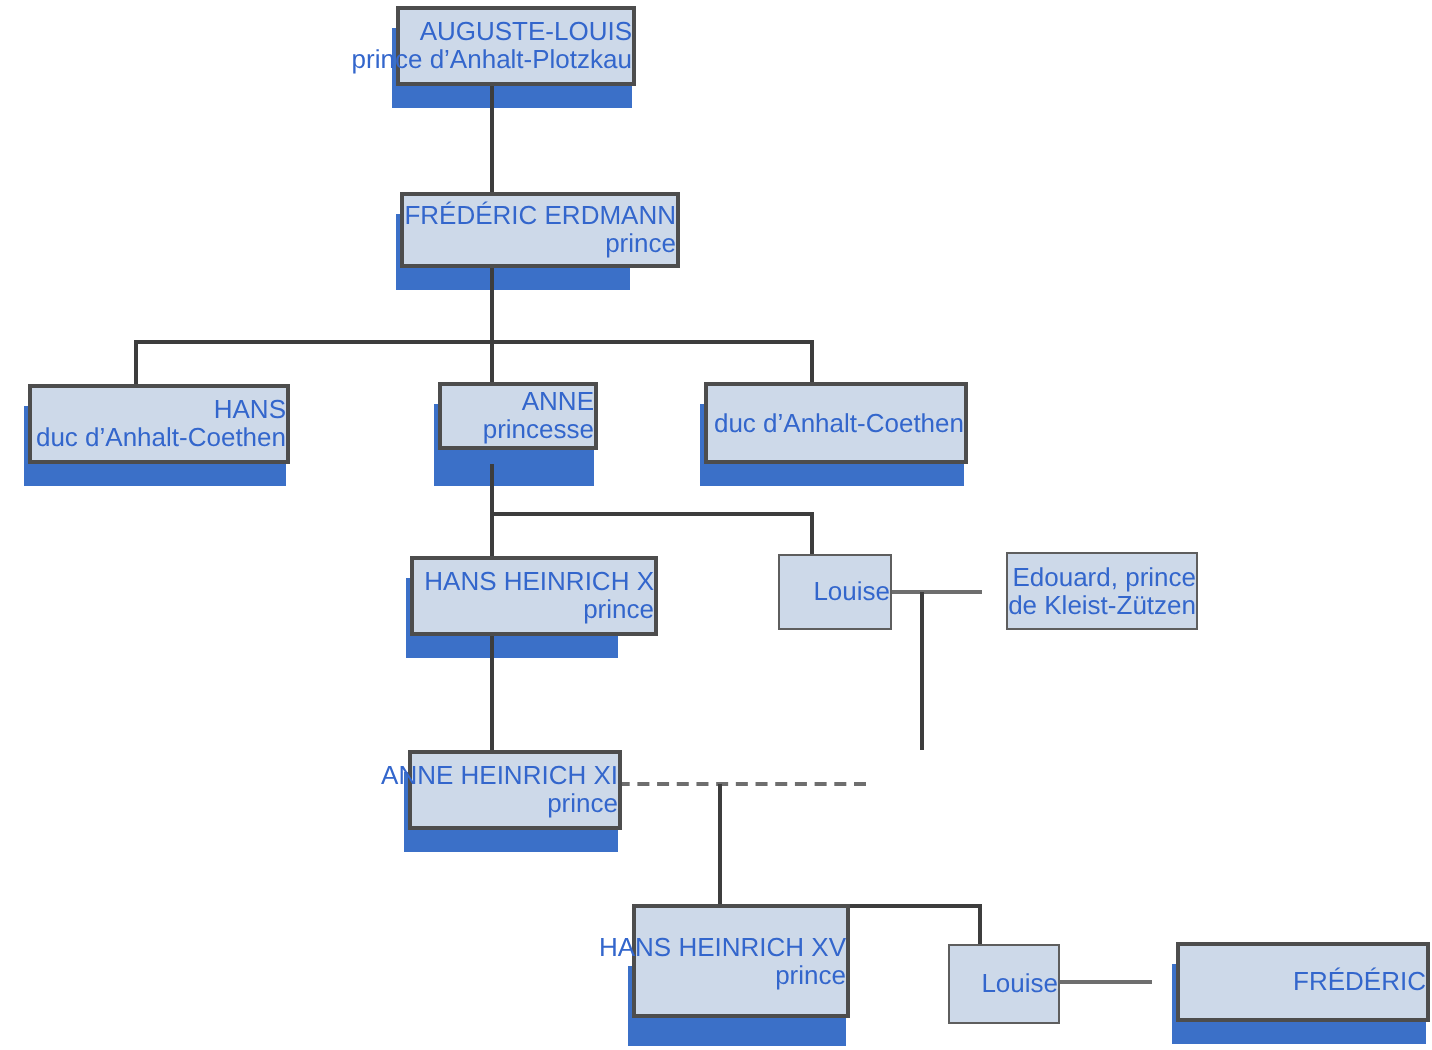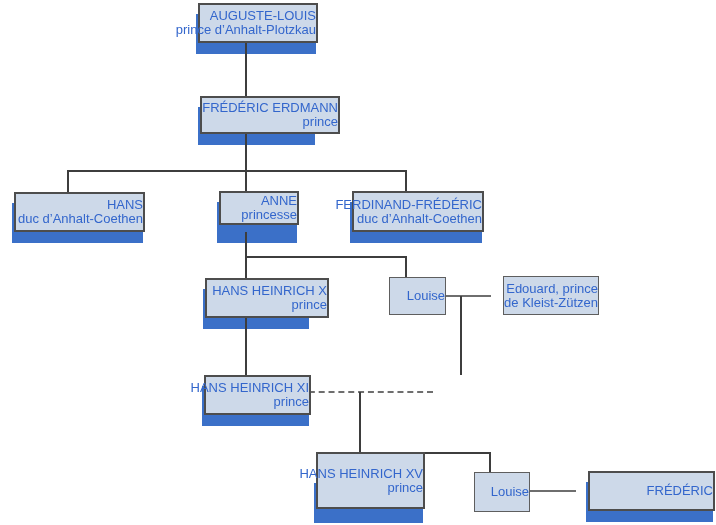--- a/index.html
+++ b/index.html
@@ -89,40 +89,39 @@
       <span>HANS</span>
       <span>duc d’Anhalt-Coethen</span>
     </div>
 
     <div class="node shadowed" style="left:207px;top:191px;width:80px;height:34px">
       <span>ANNE</span>
       <span>princesse</span>
     </div>
 
     <div class="node shadowed" style="left:340px;top:191px;width:132px;height:41px">
-      <span>FERDINAND-FRÉDÉRIC</span>
       <span>duc d’Anhalt-Coethen</span>
     </div>
 
     <div class="node shadowed" style="left:193px;top:278px;width:124px;height:40px">
       <span>HANS HEINRICH X</span>
       <span>prince</span>
     </div>
 
     <div class="node spouse" style="left:377px;top:277px;width:57px;height:38px">
       <span>Louise</span>
     </div>
 
     <div class="node spouse" style="left:491px;top:276px;width:96px;height:39px">
       <span>Edouard, prince</span>
       <span>de Kleist-Zützen</span>
     </div>
 
     <div class="node shadowed" style="left:192px;top:375px;width:107px;height:40px">
-      <span>HANS HEINRICH XI</span>
+      <span>ANNE HEINRICH XI</span>
       <span>prince</span>
     </div>
 
 
     <div class="node shadowed" style="left:304px;top:452px;width:109px;height:57px">
       <span>HANS HEINRICH XV</span>
       <span>prince</span>
     </div>
 
     <div class="node spouse" style="left:462px;top:472px;width:56px;height:40px">

